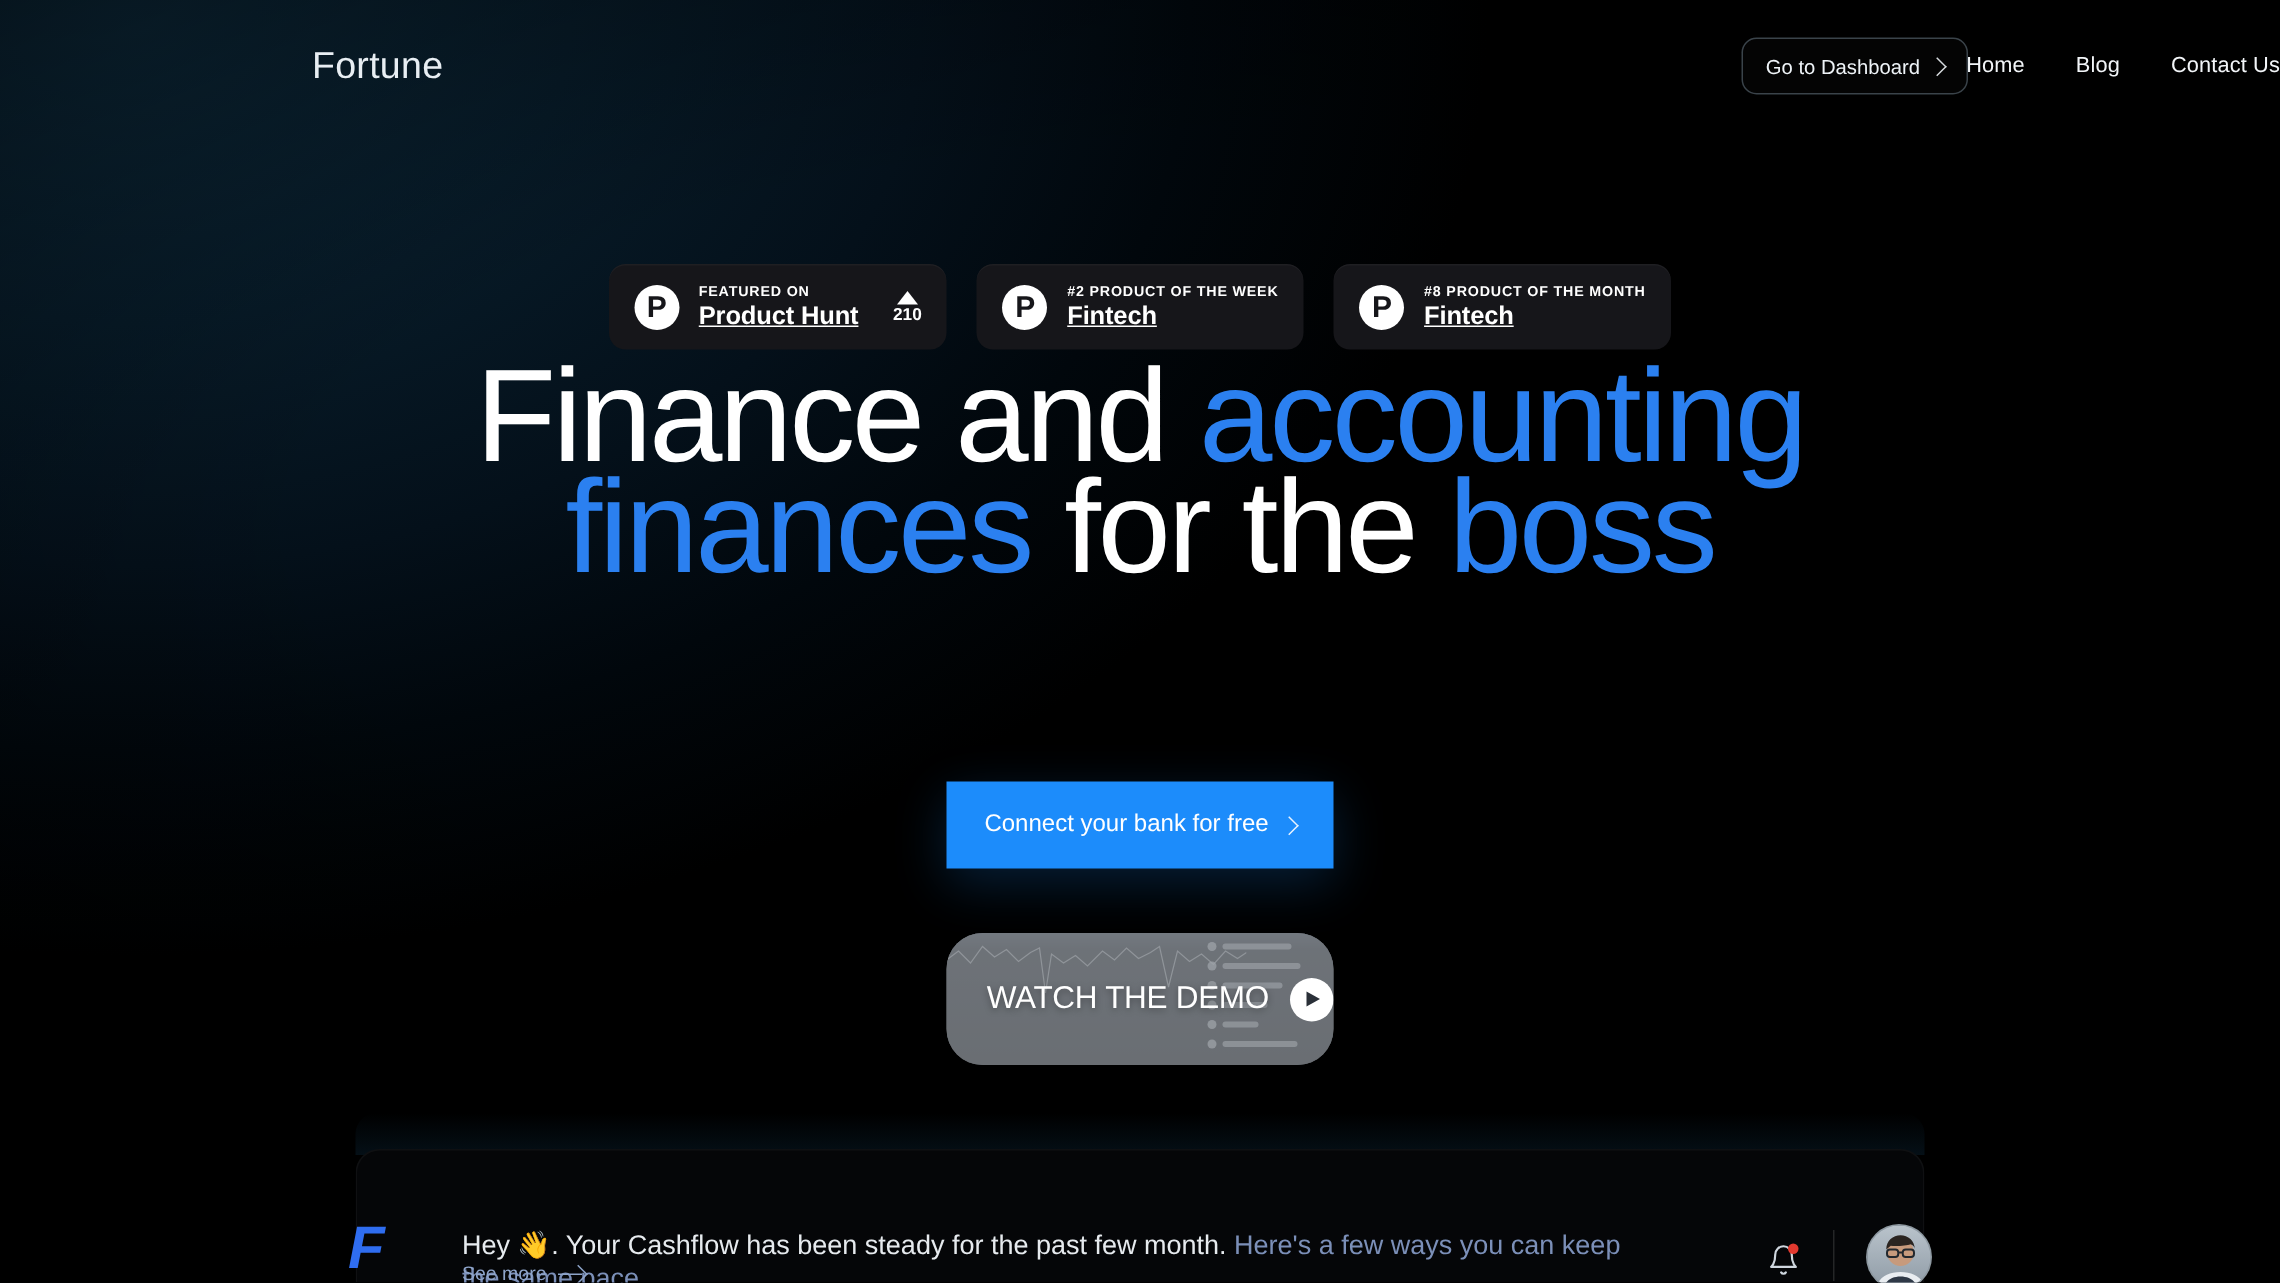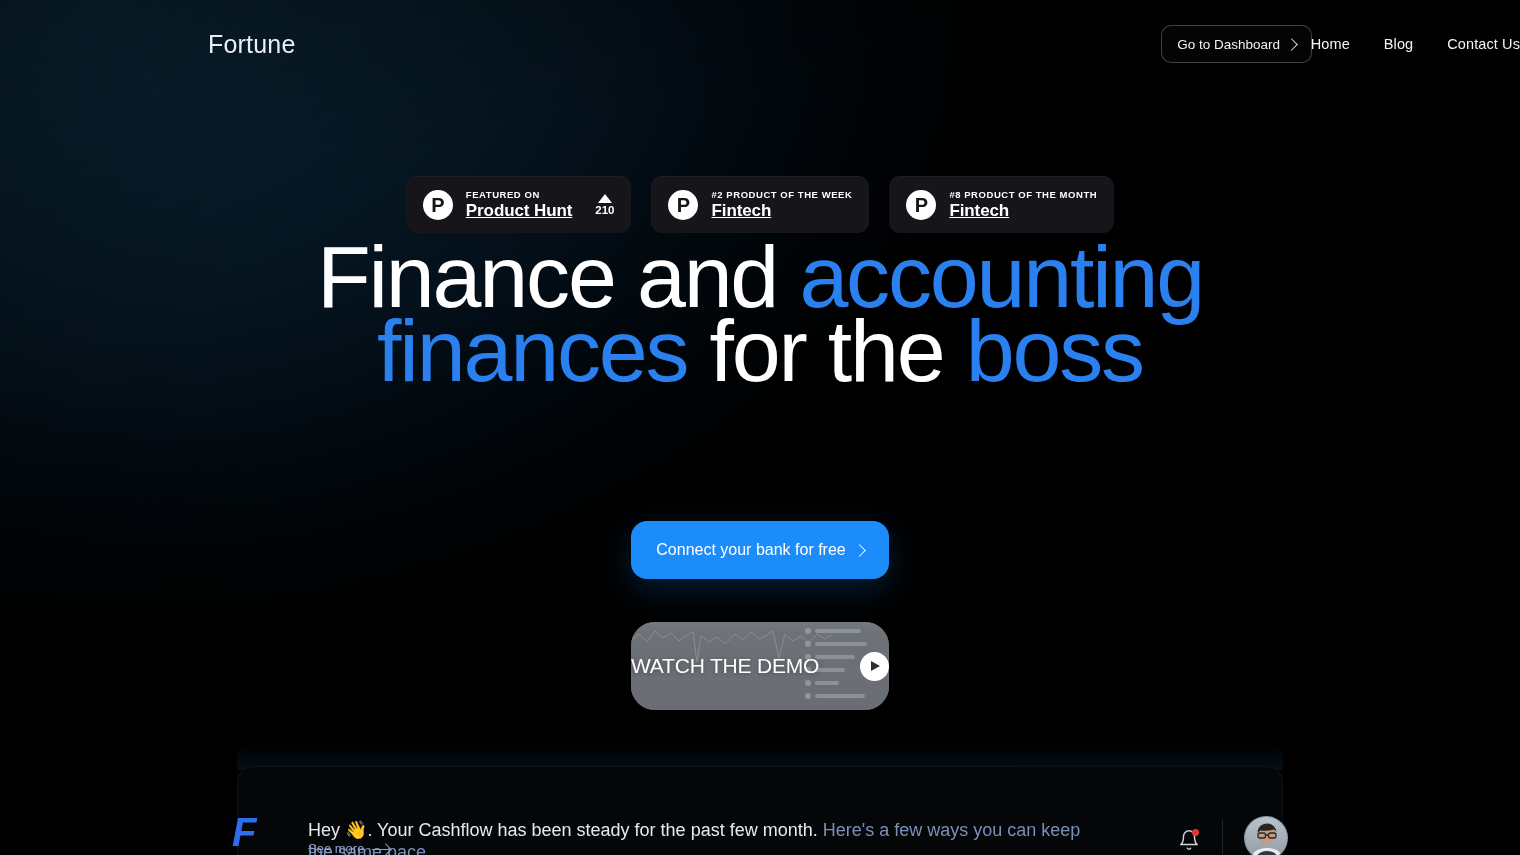--- a/index.html
+++ b/index.html
@@ -182,21 +182,21 @@
 
   #cta-button {
     position: absolute;
     top: 521px;
     left: 50%;
     transform: translateX(-50%);
     width: 258px;
     height: 58px;
     background: #1c8cfb;
     border: none;
-    border-radius: 16px;
+    border-radius: 0;
     color: #ffffff;
     font-size: 16px;
     font-family: "Liberation Sans", sans-serif;
     display: flex;
     align-items: center;
     justify-content: center;
     gap: 9px;
     cursor: pointer;
     box-shadow: 0 10px 34px rgba(28,140,251,0.22);
   }
@@ -237,21 +237,21 @@
   #demo-scrim {
     position: absolute;
     inset: 0;
     background: rgba(150,153,156,0.62);
   }
   #demo-label {
     position: absolute;
     inset: 0;
     display: flex;
     align-items: center;
-    justify-content: space-between;
+    justify-content: flex-end;
     gap: 14px;
     border-radius: 15px;
   }
   #demo-label-text {
     font-size: 21px;
     letter-spacing: -0.2px;
     color: #ffffff;
     font-weight: 400;
     text-shadow: 0 1px 5px rgba(0,0,0,0.35);
   }

